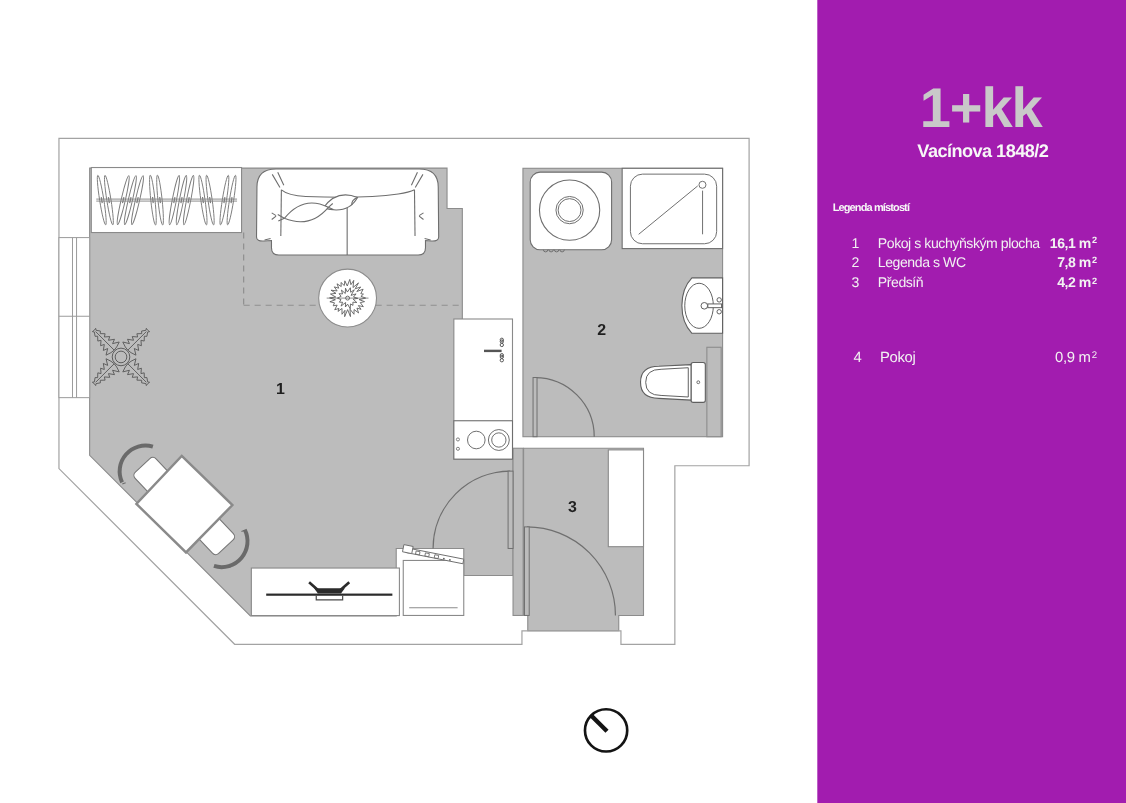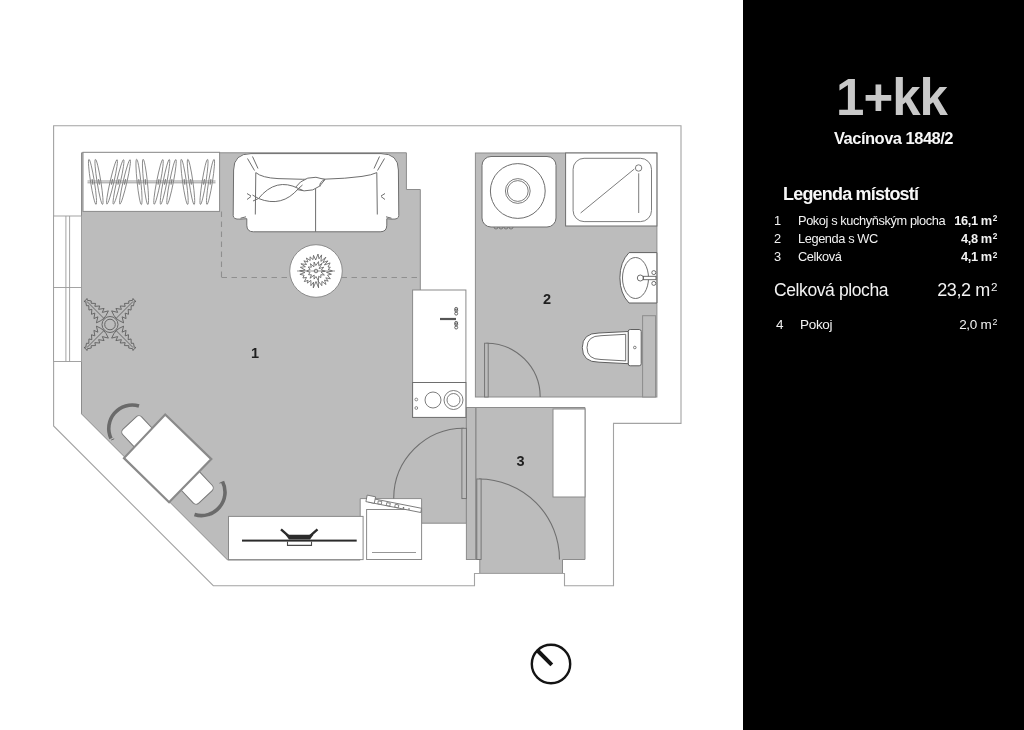--- a/index.html
+++ b/index.html
@@ -1,24 +1,24 @@
 <!DOCTYPE html>
 <html><head>
 <meta charset="utf-8">
 <style>
   html,body{margin:0;padding:0;}
   body{width:1024px;height:730px;background:#ffffff;overflow:hidden;position:relative;
        font-family:"Liberation Sans", sans-serif;}
   #plan{position:absolute;left:0;top:0;width:743px;height:730px;}
-  #panel{position:absolute;left:743px;top:0;width:281px;height:730px;background:#000000;}
+  #panel{position:absolute;left:743px;top:0;width:281px;height:730px;background:#a21caf;}
   .ptitle{position:absolute;left:8px;top:68px;width:100%;text-align:center;
           font-size:51px;font-weight:bold;color:#c9c9c9;letter-spacing:-1px;}
   .paddr{position:absolute;left:10px;top:128.5px;width:100%;text-align:center;
          font-size:16.5px;font-weight:bold;color:#f7f7f7;letter-spacing:-0.5px;}
-  .pheading{position:absolute;left:40px;top:184px;font-size:18px;font-weight:bold;color:#f7f7f7;letter-spacing:-0.8px;}
+  .pheading{position:absolute;left:14px;top:184px;font-size:10px;font-weight:bold;color:#f7f7f7;letter-spacing:-0.8px;}
   .rows{position:absolute;left:31px;top:211px;width:223px;}
   .lrow{position:relative;height:18.4px;font-size:12.8px;letter-spacing:-0.4px;color:#f2f2f2;}
   .lrow .num{position:absolute;left:0;top:1.5px;}
   .lrow .lab{position:absolute;left:24px;top:1.5px;white-space:nowrap;}
   .lrow .val{position:absolute;right:0;top:1.5px;font-weight:bold;}
   .totalrow{position:absolute;left:31px;top:280px;width:223px;height:20px;
             font-size:17.5px;letter-spacing:-0.4px;color:#f2f2f2;}
   .totalrow .val{font-size:18px;}
   .totalrow .lab{position:absolute;left:0;top:0;}
   .totalrow .val{position:absolute;right:0;top:0;}
@@ -288,32 +288,28 @@
 
   <div class="rows">
     <div class="lrow">
       <span class="num">1</span>
       <span class="lab">Pokoj s kuchyňským plocha</span>
       <span class="val"><span>16,1 m</span><sup>2</sup></span>
     </div>
     <div class="lrow">
       <span class="num">2</span>
       <span class="lab">Legenda s WC</span>
-      <span class="val"><span>4,8 m</span><sup>2</sup></span>
+      <span class="val"><span>7,8 m</span><sup>2</sup></span>
     </div>
     <div class="lrow">
       <span class="num">3</span>
-      <span class="lab">Celková</span>
-      <span class="val"><span>4,1 m</span><sup>2</sup></span>
+      <span class="lab">Předsíň</span>
+      <span class="val"><span>4,2 m</span><sup>2</sup></span>
     </div>
   </div>
 
-  <div class="totalrow">
-    <span class="lab">Celková plocha</span>
-    <span class="val"><span>23,2 m</span><sup>2</sup></span>
-  </div>
 
   <div class="extrarow">
     <span class="num">4</span>
     <span class="lab">Pokoj</span>
-    <span class="val"><span>2,0 m</span><sup>2</sup></span>
+    <span class="val"><span>0,9 m</span><sup>2</sup></span>
   </div>
 </div>
 
 </body></html>

